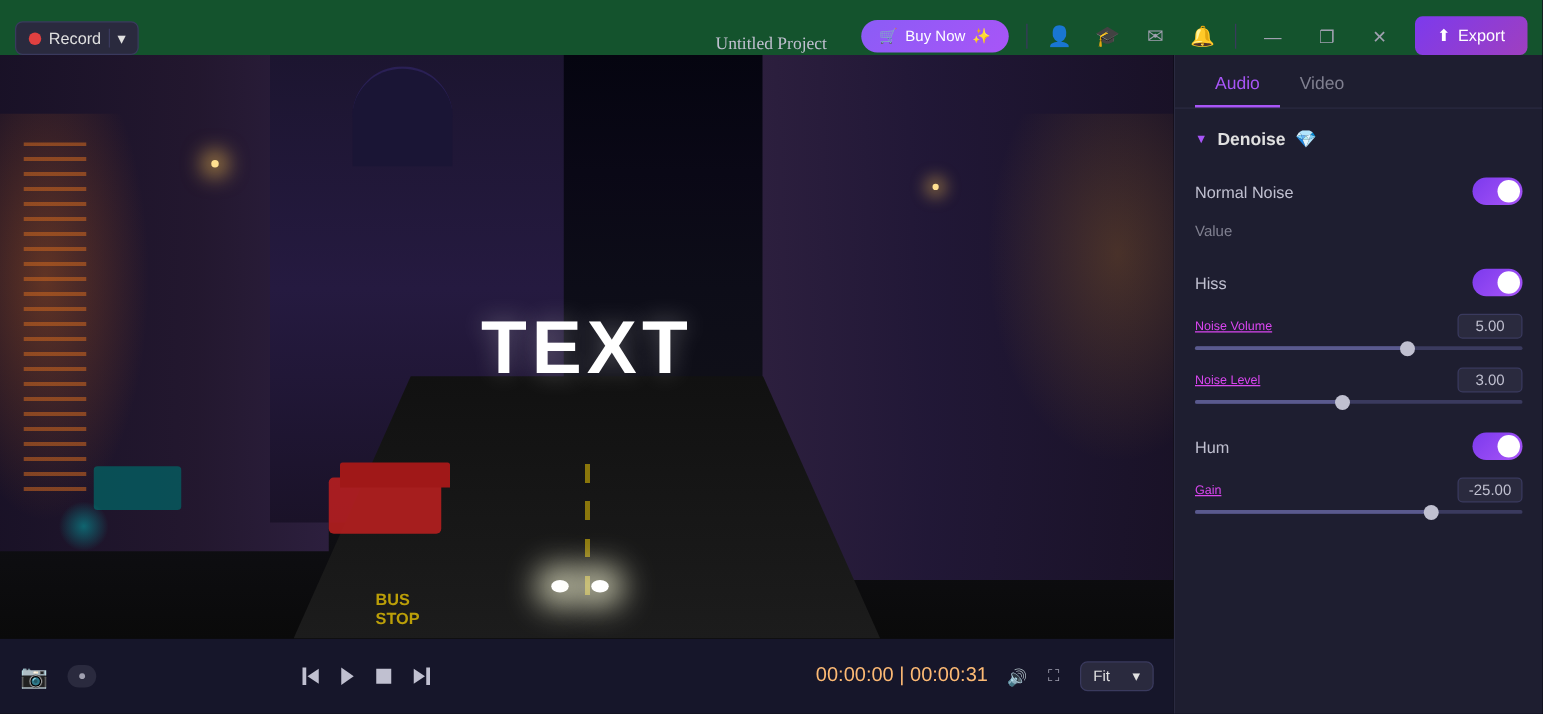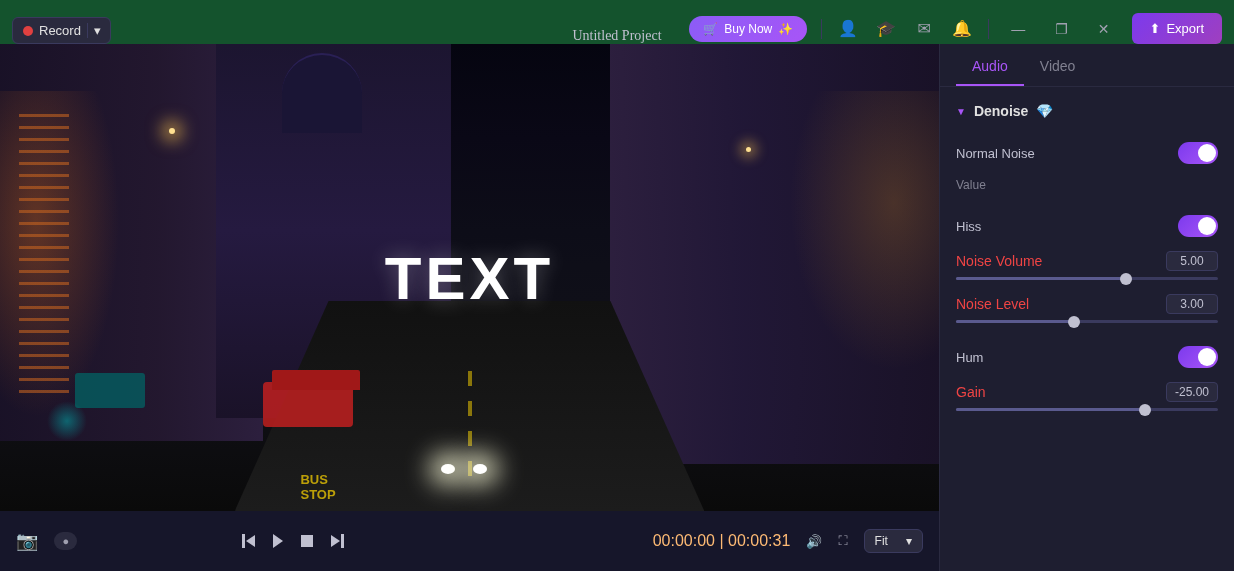--- a/index.html
+++ b/index.html
@@ -276,22 +276,23 @@
       align-items: center;
       justify-content: space-between;
       margin-bottom: 14px;
       margin-top: 23px;
     }
     .control-label {
       color: #c0c0d0;
       font-size: 13px;
     }
     .control-label-dim {
-      color: #ef4444;
-      font-size: 14px;
+      color: #d946ef;
+      font-size: 10px;
+      text-decoration: underline;
     }
 
     
     .toggle {
       width: 40px;
       height: 22px;
       border-radius: 11px;
       position: relative;
       cursor: pointer;
     }

